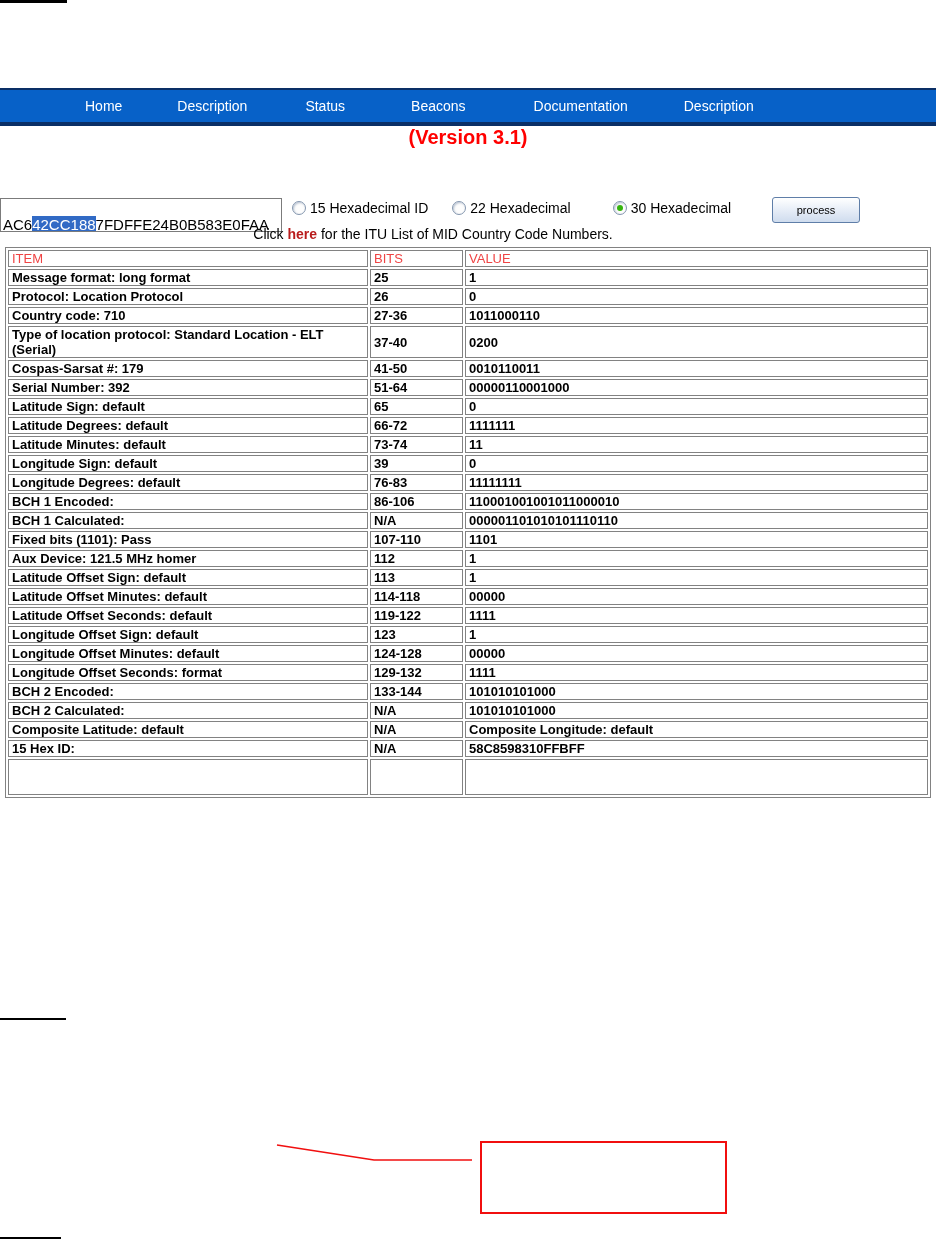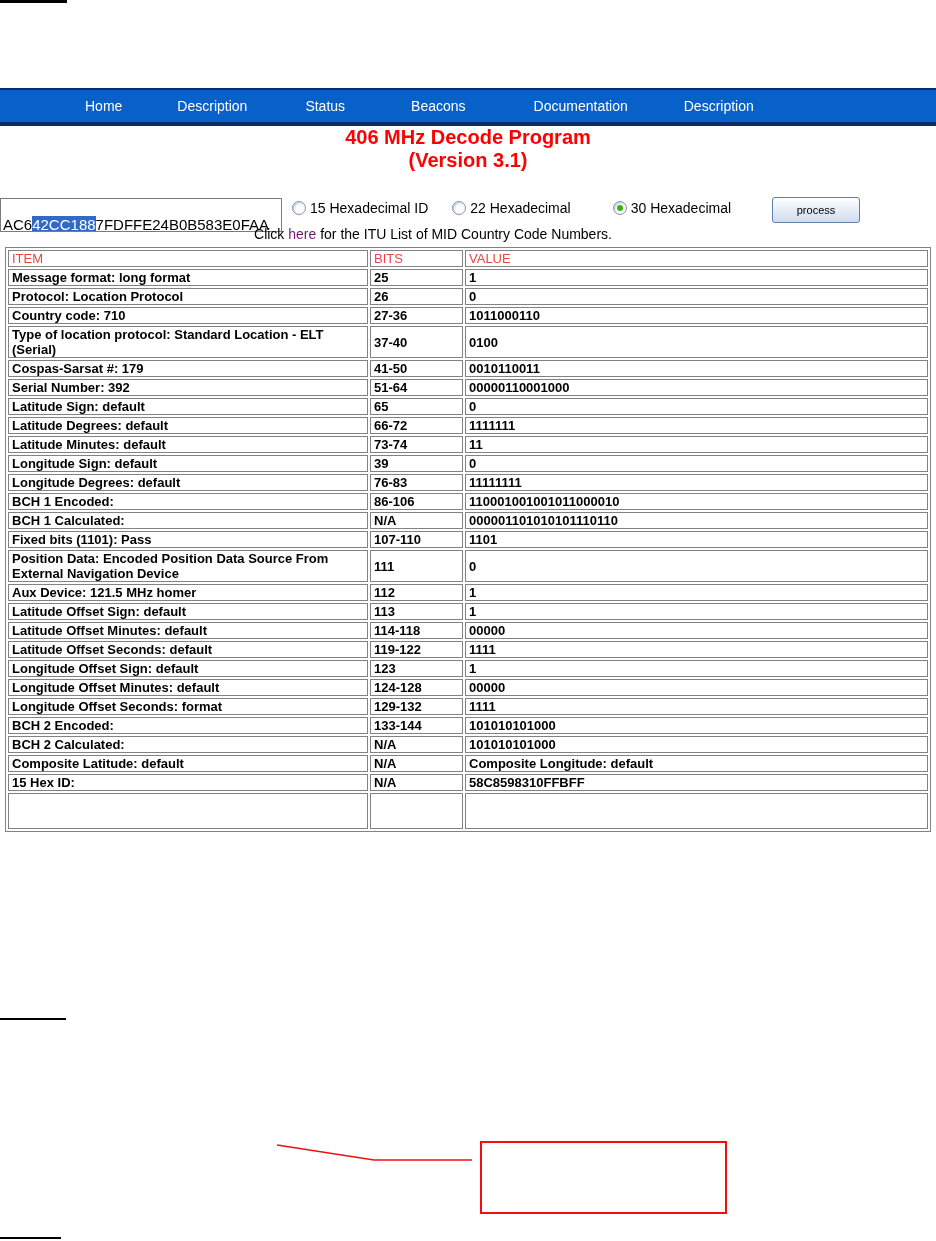--- a/index.html
+++ b/index.html
@@ -69,21 +69,21 @@
     background:linear-gradient(#ffffff, #e9eff8 45%, #cfdcee);
     font-size:11px; font-family:"Liberation Sans", sans-serif;
     color:#000; cursor:pointer;
   }
 
   
   .link-line {
     position:absolute; left:-35px; top:225px; width:936px; text-align:center;
     font-size:14px; line-height:18px;
   }
-  .link-line a { color:#701a75; text-decoration:none; cursor:pointer; }
+  .link-line a { color:#b91c1c; text-decoration:none; cursor:pointer;font-weight:bold; }
 
   
   .table-wrap { position:absolute; left:5px; top:247px; width:926px; height:639px; overflow:hidden; }
   table.decode {
     width:926px; border-collapse:separate; border-spacing:2px;
     border:1px solid #828282; background:#fff; table-layout:fixed;
   }
   table.decode th, table.decode td {
     border:1px solid #828282; padding:0 3px; font-size:13px; line-height:15px;
     height:17px; vertical-align:middle; overflow:hidden; text-align:left;
@@ -111,21 +111,20 @@
 <div class="nav-bar">
     <div class="nav-item">Home</div>
     <div class="nav-item">Description</div>
     <div class="nav-item">Status</div>
     <div class="nav-item">Beacons</div>
     <div class="nav-item">Documentation</div>
     <div class="nav-item">Description</div>
   </div>
 
 <div class="page-title">
-  <span class="t1">406 MHz Decode Program</span>
   <span class="t2">(Version 3.1)</span>
 </div>
 
 <div class="form-row">
   <div class="hex-input"><span>AC6</span><span class="sel">42CC188</span><span>7FDFFE24B0B583E0FAA</span></div>
   <div class="radio-row">
       <span class="radio-item">
         <span class="radio-circle"></span>
         <span class="radio-label">15 Hexadecimal ID</span>
       </span>
@@ -171,21 +170,21 @@
           <td>0</td>
         </tr>
         <tr>
           <td>Country code: 710</td>
           <td>27-36</td>
           <td>1011000110</td>
         </tr>
         <tr>
           <td>Type of location protocol: Standard Location - ELT (Serial)</td>
           <td>37-40</td>
-          <td>0100</td>
+          <td>0200</td>
         </tr>
         <tr>
           <td>Cospas-Sarsat #: 179</td>
           <td>41-50</td>
           <td>0010110011</td>
         </tr>
         <tr>
           <td>Serial Number: 392</td>
           <td>51-64</td>
           <td>00000110001000</td>
@@ -222,25 +221,20 @@
         </tr>
         <tr>
           <td>BCH 1 Calculated:</td>
           <td>N/A</td>
           <td>000001101010101110110</td>
         </tr>
         <tr>
           <td>Fixed bits (1101): Pass</td>
           <td>107-110</td>
           <td>1101</td>
-        </tr>
-        <tr>
-          <td>Position Data: Encoded Position Data Source From External Navigation Device</td>
-          <td>111</td>
-          <td>0</td>
         </tr>
         <tr>
           <td>Aux Device: 121.5 MHz homer</td>
           <td>112</td>
           <td>1</td>
         </tr>
         <tr>
           <td>Latitude Offset Sign: default</td>
           <td>113</td>
           <td>1</td>

